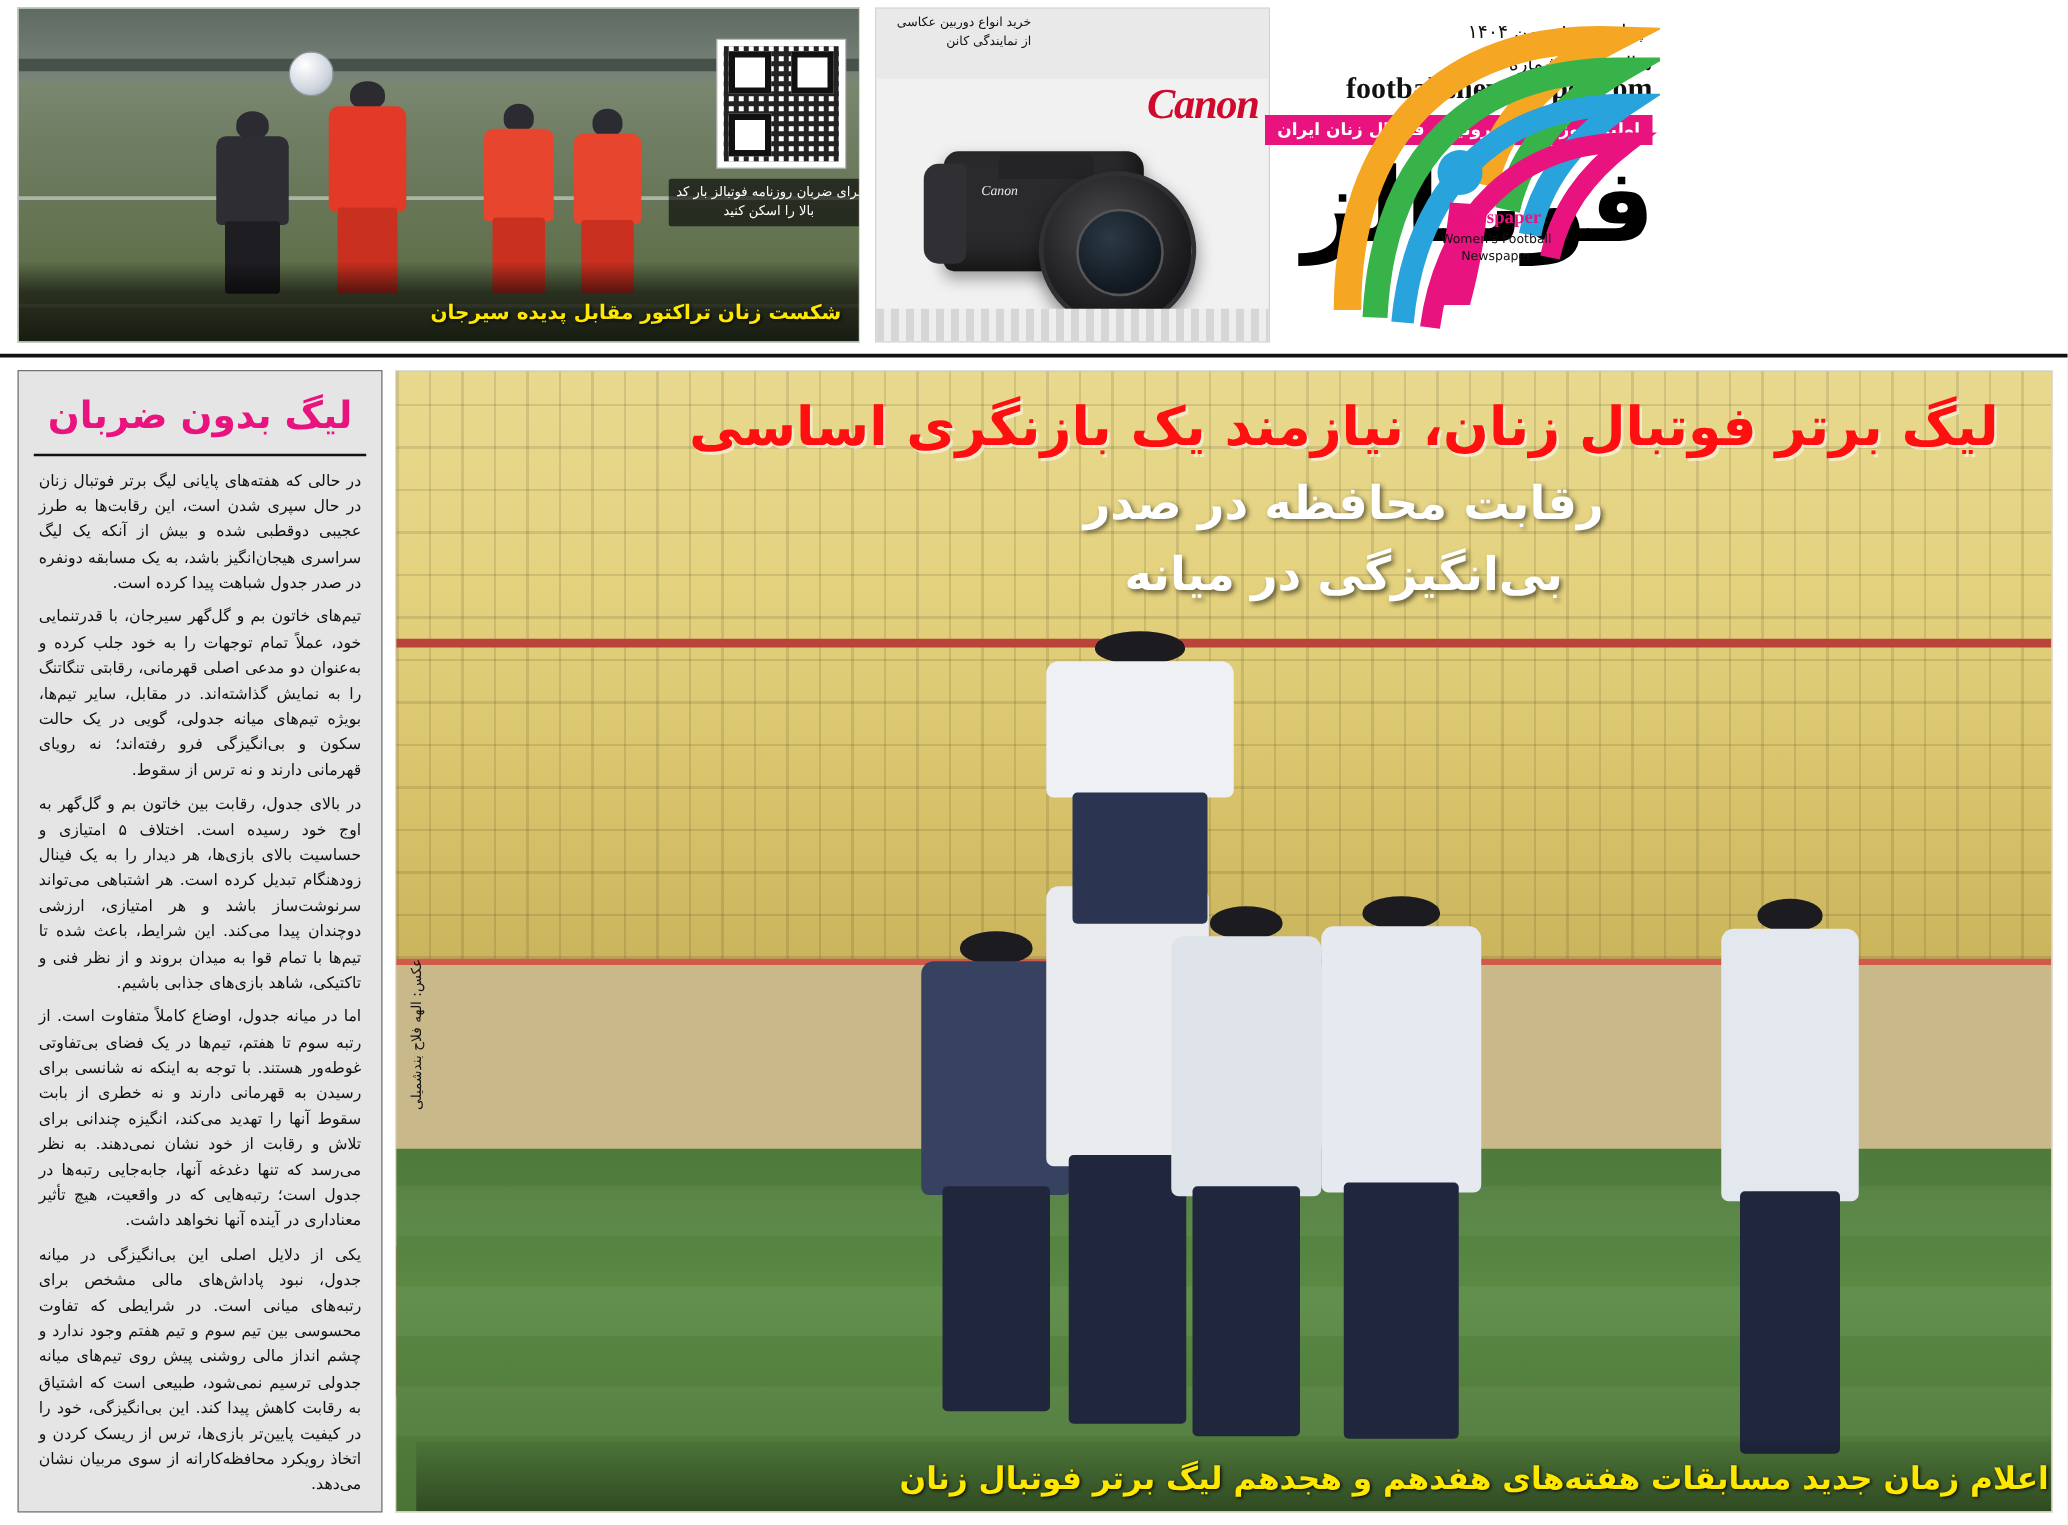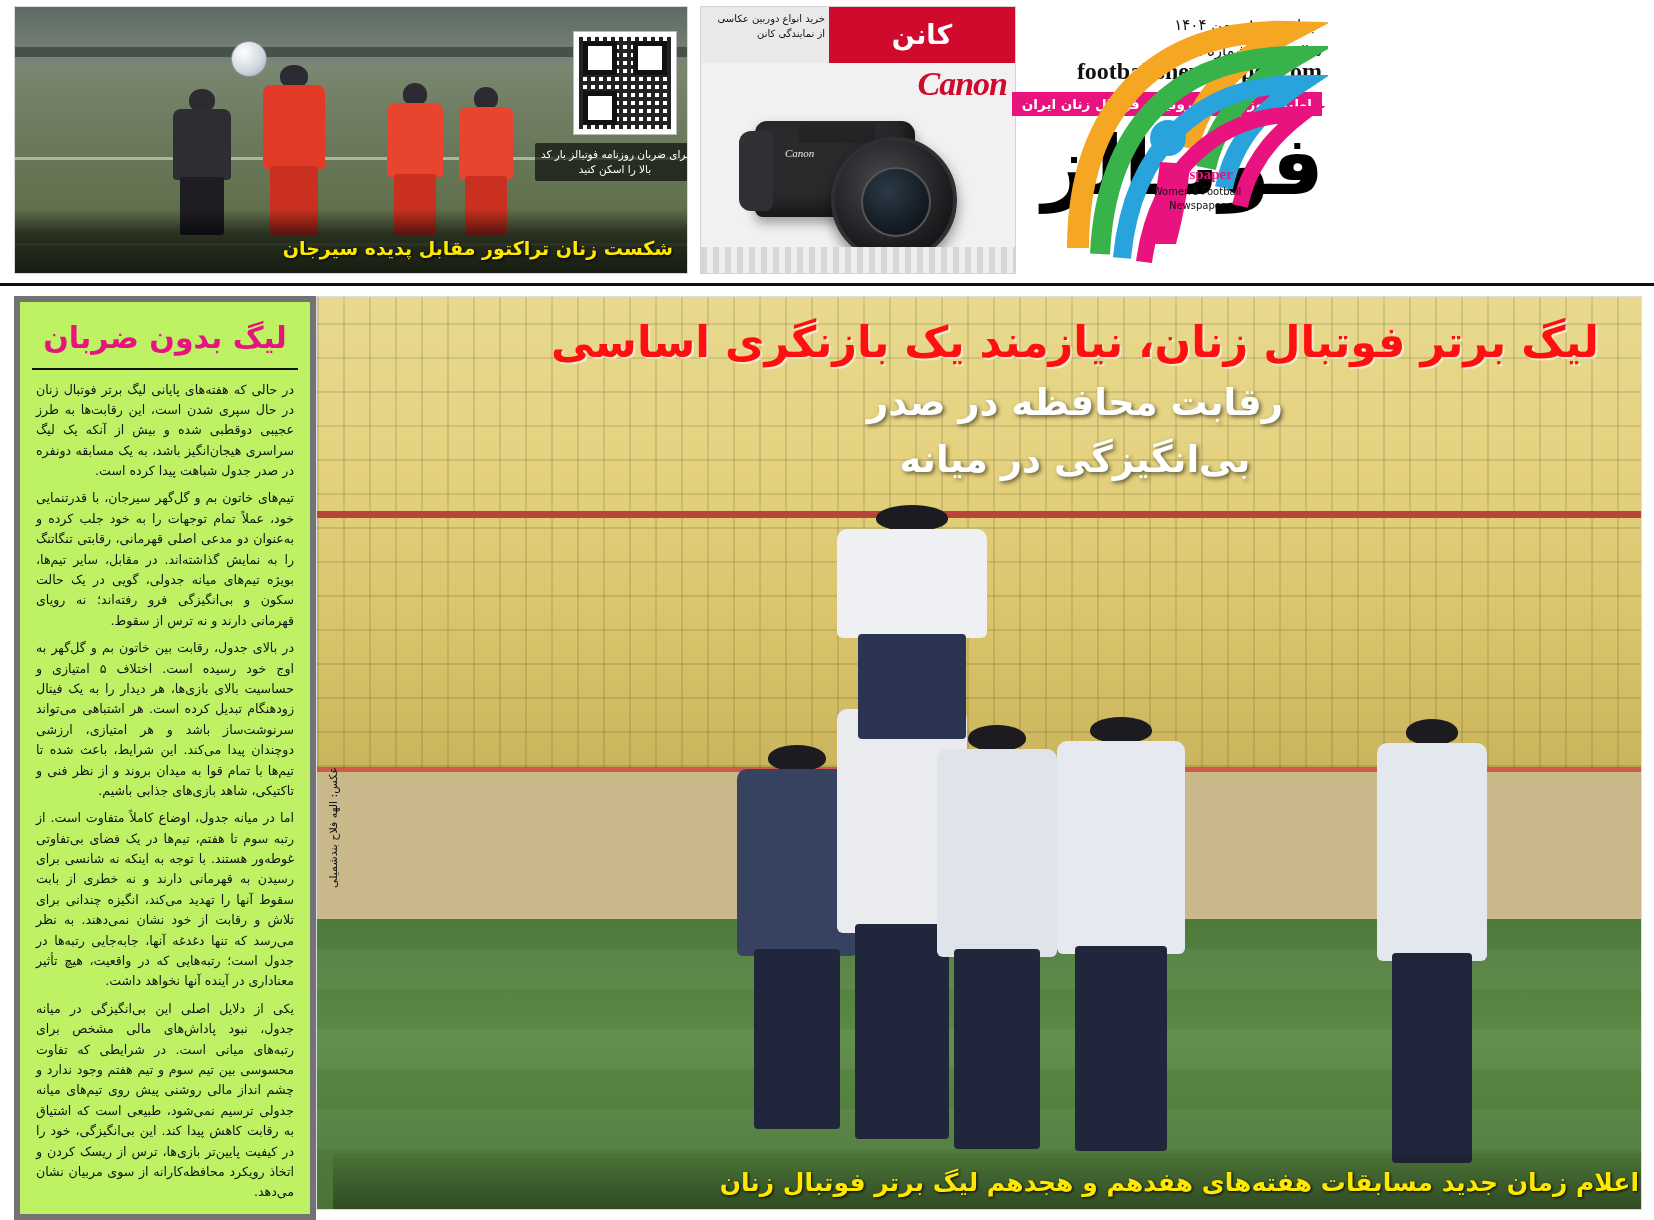--- a/index.html
+++ b/index.html
@@ -28,21 +28,21 @@
      background-image:
        linear-gradient(90deg,#111 50%,transparent 50%),
        linear-gradient(0deg,#111 50%,transparent 50%);
      background-size:8px 8px,8px 8px;opacity:.92;}
   .qr-corner{position:absolute;width:24px;height:24px;border:5px solid #111;background:#fff;}
   .qr-tl{left:9px;top:9px}.qr-tr{right:9px;top:9px}.qr-bl{left:9px;bottom:9px}
   .qr-cap{position:absolute;left:520px;top:136px;width:150px;background:rgba(0,0,0,.62);color:#fff;
           font-size:10.5px;line-height:1.45;text-align:center;padding:4px 5px;border-radius:2px;}
   .photo-headline{position:absolute;right:0;bottom:0;left:0;height:64px;
      background:linear-gradient(180deg,rgba(0,0,0,0) 0%,rgba(0,0,0,.55) 38%,rgba(0,0,0,.72) 100%);}
-  .photo-headline span{position:absolute;right:14px;bottom:14px;color:#ffe800;font-size:19px;font-weight:bold;
+  .photo-headline span{position:absolute;right:14px;bottom:14px;color:#ffe800;font-size:16px;font-weight:bold;
      text-shadow:1px 1px 3px #000;white-space:nowrap;}
 
   
   .ad{position:absolute;left:700px;top:6px;width:314px;height:266px;background:#f1f1f1;
       border:1px solid #d3d3d3;overflow:hidden;}
   .ad-top{position:absolute;left:0;top:0;width:100%;height:56px;background:#e9e9e9;}
   .ad-red{position:absolute;right:0;top:0;width:186px;height:56px;background:#cf0a2c;
      color:#fff;font-size:27px;font-weight:bold;text-align:center;line-height:56px;letter-spacing:1px;}
   .ad-sub{position:absolute;right:190px;top:4px;width:120px;text-align:right;color:#111;font-size:10px;line-height:1.5;}
   .canon-word{position:absolute;right:8px;top:58px;color:#cf0a2c;font-size:34px;font-weight:bold;font-style:italic;
@@ -73,21 +73,21 @@
   .logo{position:absolute;left:28px;top:18px;width:280px;height:250px;}
   .swoosh{position:absolute;left:0;top:0;width:100%;height:100%;}
   .logo-cap{position:absolute;left:84px;top:148px;text-align:center;width:130px;}
   .logo-cap .l1{color:#e8137f;font-weight:bold;font-size:15px;font-family:"Liberation Serif",serif;}
   .logo-cap .l2{color:#111;font-size:10px;line-height:1.35;margin-top:2px;}
 
   
   .sep{position:absolute;left:0;top:283px;width:1654px;height:3px;background:#111;}
 
   
-  .col{position:absolute;left:14px;top:296px;width:290px;height:912px;background:#bef264;border:6px solid #737373;}
+  .col{position:absolute;left:14px;top:296px;width:290px;height:912px;background:#e5e5e5;border:1px solid #737373;}
   .col-title{margin:14px 12px 4px;color:#e8137f;font-size:30px;font-weight:bold;text-align:center;line-height:1.45;}
   .col-rule{margin:8px 12px 10px;height:2px;background:#111;}
   .col-body{margin:0 12px 10px;color:#111;font-size:12.6px;line-height:1.62;text-align:justify;}
   .col-body p{margin:0 4px 7px;}
 
   
   .main{position:absolute;left:316px;top:296px;width:1324px;height:912px;overflow:hidden;border:1px solid #ddd;
         background:#c9b98a;}
   .seats{position:absolute;left:0;top:0;width:100%;height:470px;
      background:linear-gradient(180deg,#e8d98f 0%,#e4d27f 35%,#d9c46c 70%,#cbb55c 100%);}
@@ -160,21 +160,20 @@
       <div class="qr-cap">برای ضربان روزنامه فوتبالز
 بار کد بالا را اسکن کنید</div>
 
       <div class="photo-headline">
         <span>شکست زنان تراکتور مقابل پدیده سیرجان</span>
       </div>
     </div>
 
     <div class="ad">
       <div class="ad-top"></div>
-      <div class="ad-red">کانن</div>
       <div class="ad-sub">
         <div>خرید انواع دوربین عکاسی</div>
         <div>از نمایندگی کانن</div>
       </div>
       <div class="canon-word">Canon</div>
 
       <div class="cam">
         <div class="cam-body">
           <div class="cam-top"></div>
           <div class="cam-brand">Canon</div>

